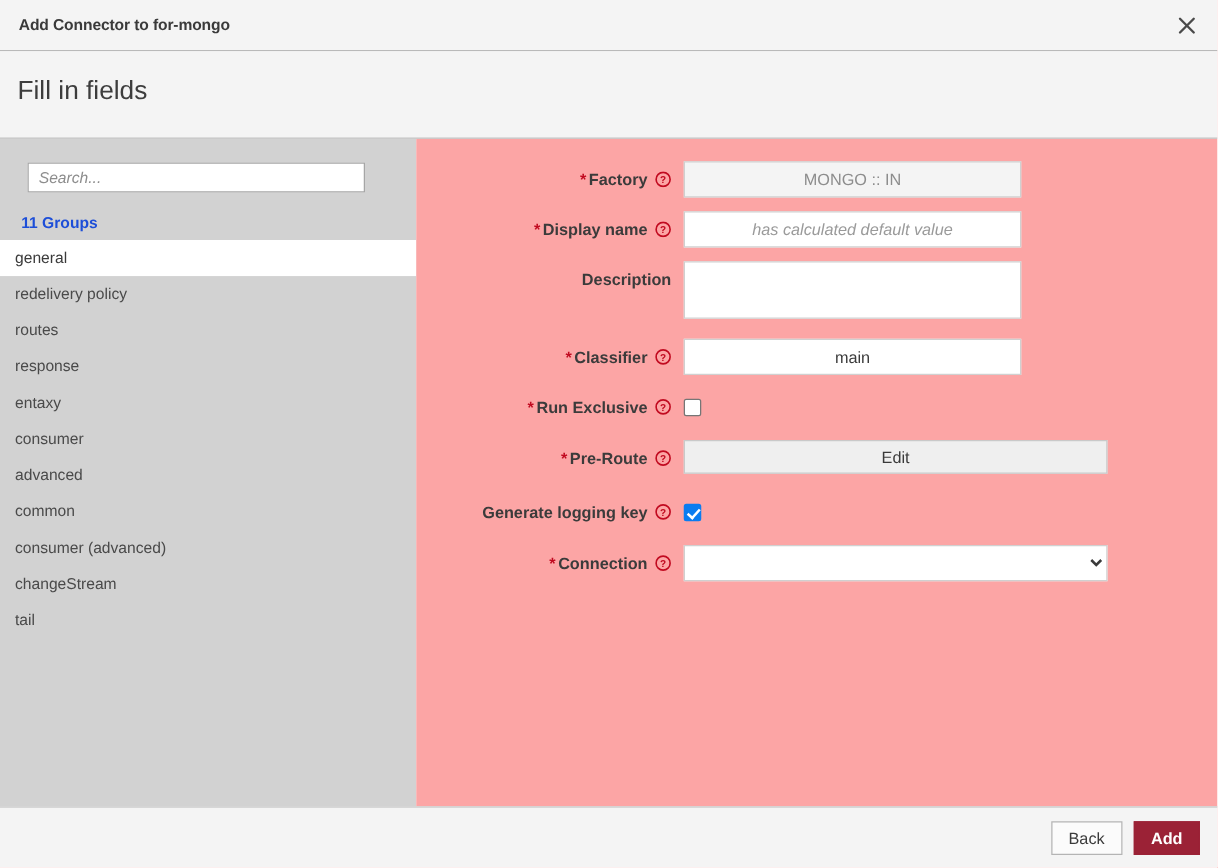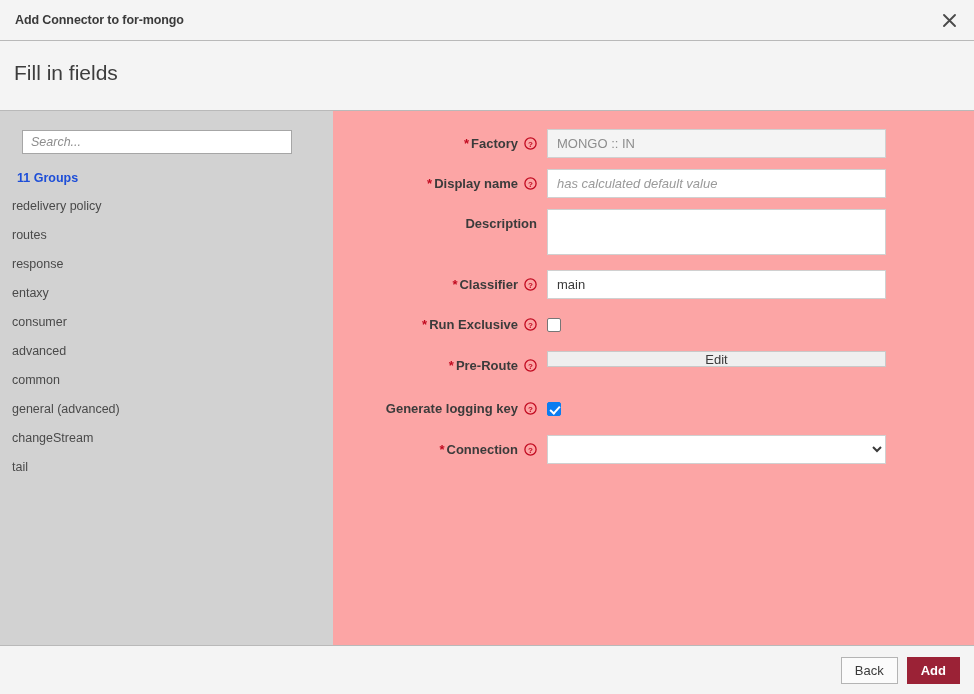--- a/index.html
+++ b/index.html
@@ -170,29 +170,30 @@
     vertical-align: -2px;
     margin-left: 6px;
     cursor: pointer;
   }
   .help-icon svg { display: block; }
   .field-control {
     flex: 1 1 auto;
   }
 
   .txt {
-    width: 339px;
+    width: 270px;
     height: 29px;
     border: 1px solid #d0d0d0;
     background: #ffffff;
     padding: 0 9px;
     font-family: "Liberation Sans", sans-serif;
     font-size: 13px;
     color: #3a3a3a;
     outline: none;
+    text-align: center;
   }
   .txt::placeholder {
     font-style: italic;
     color: #9a9a9a;
     opacity: 1;
   }
   .txt:disabled,
   .txt.disabled {
     background: #f4f4f4;
     color: #8d8d8d;
@@ -229,21 +230,21 @@
     top: 1px;
     width: 4px;
     height: 8px;
     border: solid #ffffff;
     border-width: 0 2px 2px 0;
     transform: rotate(42deg);
   }
 
   .edit-btn {
     width: 339px;
-    height: 16px;
+    height: 27px;
     background: #efefef;
     border: 1px solid #c9c9c9;
     font-family: "Liberation Sans", sans-serif;
     font-size: 13px;
     color: #3a3a3a;
     cursor: pointer;
     display: block;
     padding: 0;
   }
 
@@ -317,28 +318,29 @@
   </div>
 
   <div class="body-area">
 
     <div class="sidebar">
       <div class="search-wrap">
         <input class="search-input" type="text" placeholder="Search..." style="">
       </div>
       <div class="groups-count">11 Groups</div>
       <ul class="group-list">
+        <li class="group-item active">general</li>
         <li class="group-item">redelivery policy</li>
         <li class="group-item">routes</li>
         <li class="group-item">response</li>
         <li class="group-item">entaxy</li>
         <li class="group-item">consumer</li>
         <li class="group-item">advanced</li>
         <li class="group-item">common</li>
-        <li class="group-item">general (advanced)</li>
+        <li class="group-item">consumer (advanced)</li>
         <li class="group-item">changeStream</li>
         <li class="group-item">tail</li>
       </ul>
     </div>
 
     <div class="form-panel">
 
       <div class="field-row">
         <div class="field-label">
           <span class="req-star">*</span><span>Factory</span><span class="help-icon"><svg width="13" height="13" viewBox="0 0 13 13">

